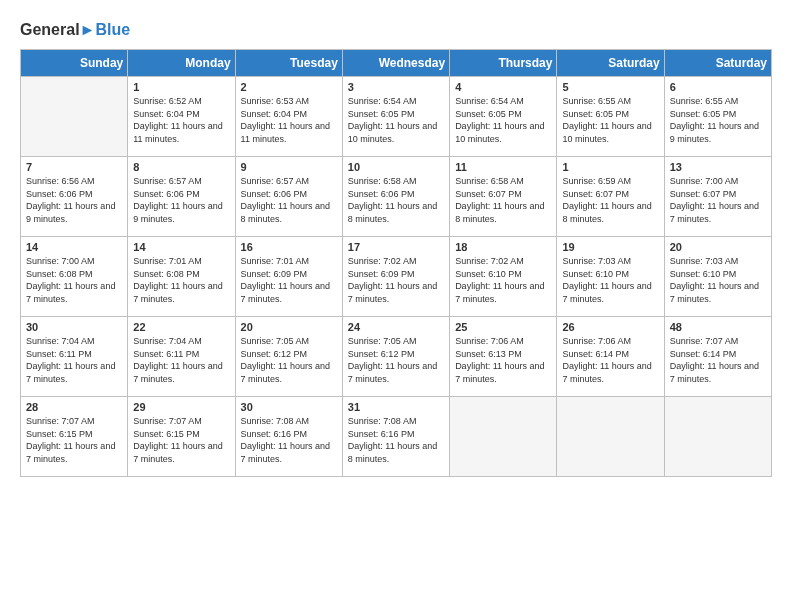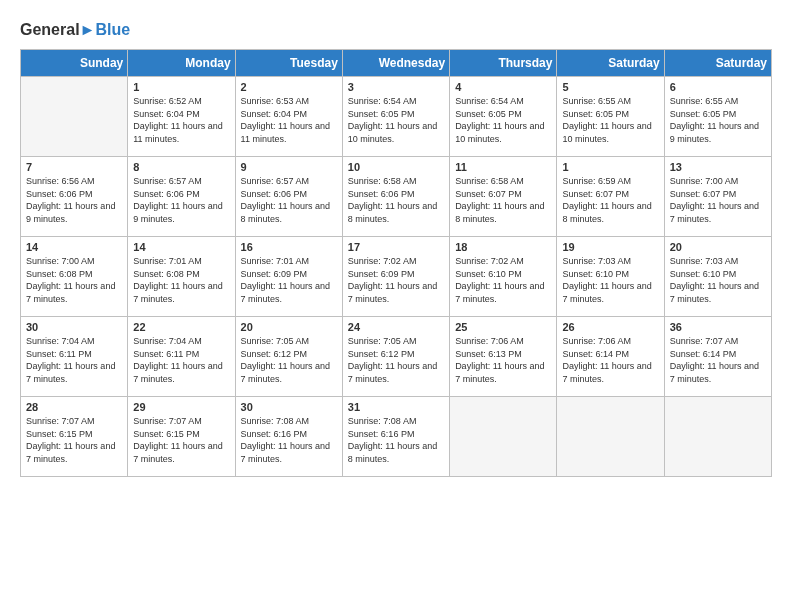--- a/index.html
+++ b/index.html
@@ -205,21 +205,21 @@
         </td>
         <td>
           <div class="day-number">25</div>
           <div class="day-info">Sunrise: 7:06 AM<br>Sunset: 6:13 PM<br>Daylight: 11 hours and 7 minutes.</div>
         </td>
         <td>
           <div class="day-number">26</div>
           <div class="day-info">Sunrise: 7:06 AM<br>Sunset: 6:14 PM<br>Daylight: 11 hours and 7 minutes.</div>
         </td>
         <td>
-          <div class="day-number">36</div>
+          <div class="day-number">48</div>
           <div class="day-info">Sunrise: 7:07 AM<br>Sunset: 6:14 PM<br>Daylight: 11 hours and 7 minutes.</div>
         </td>
       </tr>
       <tr>
         <td>
           <div class="day-number">28</div>
           <div class="day-info">Sunrise: 7:07 AM<br>Sunset: 6:15 PM<br>Daylight: 11 hours and 7 minutes.</div>
         </td>
         <td>
           <div class="day-number">29</div>

